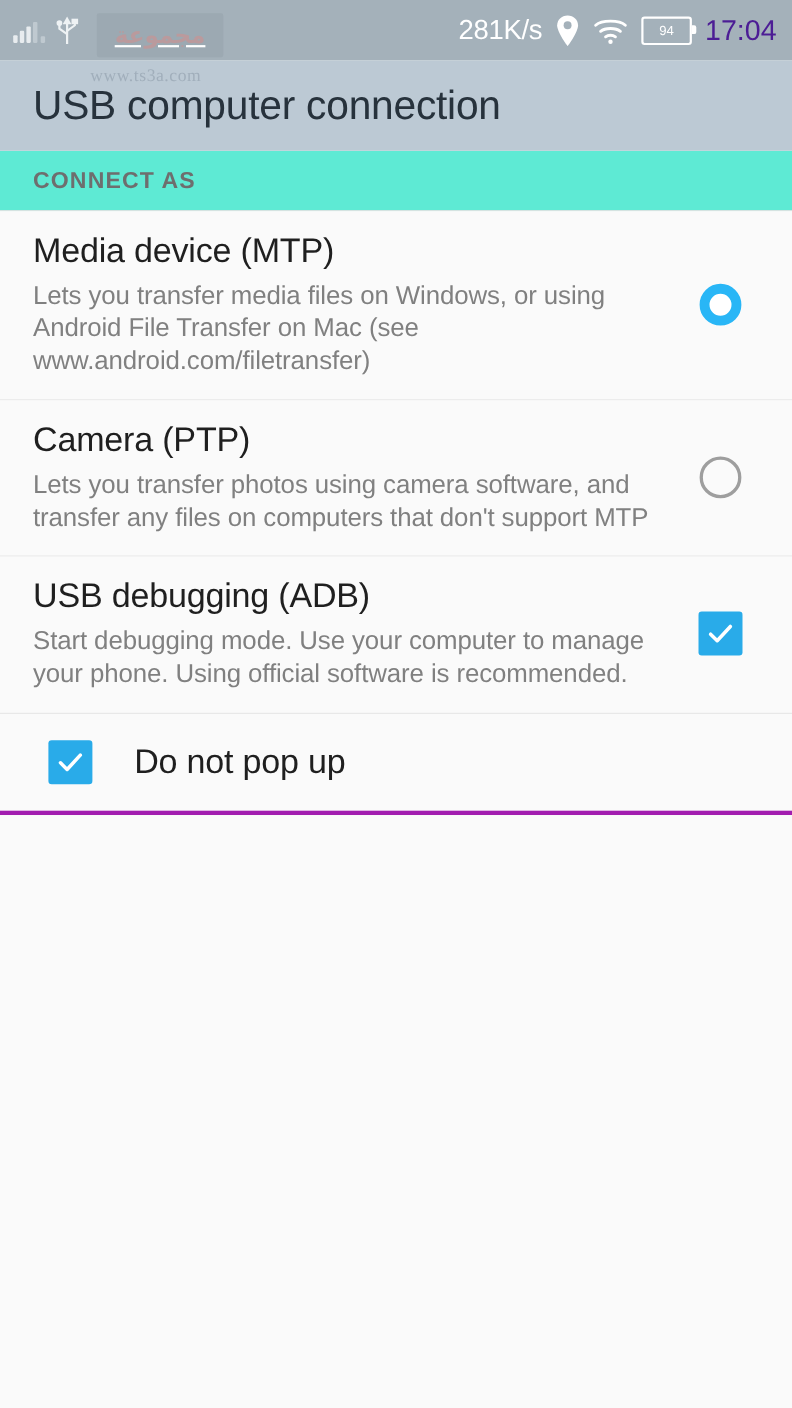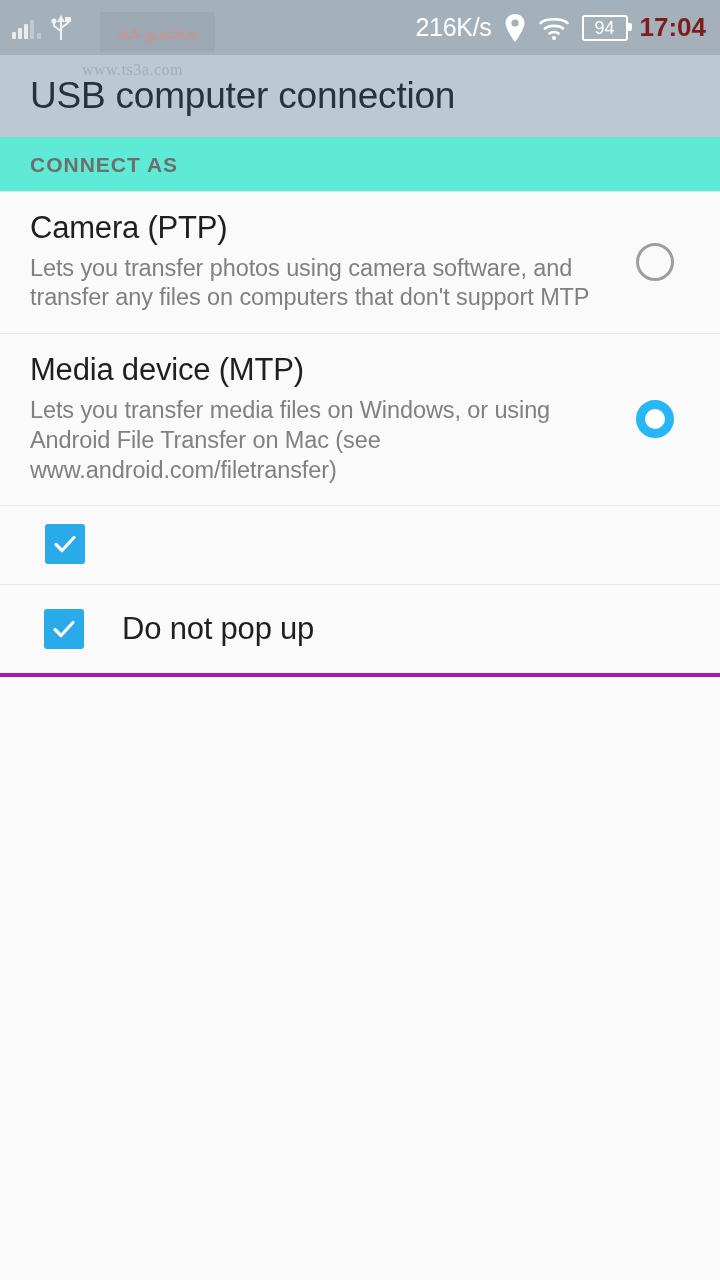--- a/index.html
+++ b/index.html
@@ -79,44 +79,44 @@
     content: "";
     position: absolute;
     right: -6px;
     top: 6px;
     width: 4px;
     height: 8px;
     background: #ffffff;
     border-radius: 0 2px 2px 0;
   }
   .battery span {
-    font-size: 18px;
+    font-size: 12px;
     line-height: 1;
     color: #ffffff;
   }
   .clock {
     font-size: 26px;
     letter-spacing: 0px;
-    color: #7f1d1d;
-    font-weight: bold;
+    color: #4c1d95;
   }
 
   
   .wm-badge {
     position: absolute;
-    left: 100px;
+    left: 88px;
     top: 12px;
     width: 115px;
     height: 40px;
     background: rgba(150,163,172,0.55);
     border-radius: 2px;
     overflow: hidden;
     display: flex;
     align-items: center;
     justify-content: center;
+    text-decoration: underline;
   }
   .wm-badge span {
     font-family: "DejaVu Sans", sans-serif;
     font-size: 21px;
     font-weight: bold;
     color: rgba(196,150,150,0.75);
     letter-spacing: 1px;
     filter: blur(0.4px);
   }
   .wm-url {
@@ -254,21 +254,21 @@
           <path d="M11 14 L18 9 V6"></path>
         </g>
         <polygon points="11,1 15,8 7,8" fill="#eef2f4"></polygon>
         <circle cx="4" cy="7" r="2.6" fill="#eef2f4"></circle>
         <rect x="15" y="3" width="6" height="5" fill="#eef2f4"></rect>
       </svg>
     </span>
   </div>
 
   <div class="sb-right">
-    <span class="netspeed">216K/s</span>
+    <span class="netspeed">281K/s</span>
     <span class="loc-icon">
       <svg width="22" height="30" viewBox="0 0 22 30">
         <path d="M11 1 C5.5 1 1.5 5 1.5 10 C1.5 16.5 11 29 11 29 C11 29 20.5 16.5 20.5 10 C20.5 5 16.5 1 11 1 Z" fill="#ffffff"></path>
         <circle cx="11" cy="10" r="3.6" fill="#a4b1ba"></circle>
       </svg>
     </span>
     <span class="wifi-icon">
       <svg width="32" height="26" viewBox="0 0 32 26">
         <g fill="none" stroke="#ffffff" stroke-width="2.6" stroke-linecap="round">
           <path d="M2.5 8 C8 3 24 3 29.5 8"></path>
@@ -296,40 +296,44 @@
 </div>
 
 <div class="list">
 
   <div class="section-header">
     <span>CONNECT AS</span>
   </div>
 
   <div class="row">
     <div class="row-text">
+      <div class="row-title">Media device (MTP)</div>
+      <div class="row-sub">Lets you transfer media files on Windows, or using Android File Transfer on Mac (see www.android.com/filetransfer)</div>
+    </div>
+    <div class="row-control">
+      <span class="radio on"></span>
+    </div>
+  </div>
+
+  <div class="row">
+    <div class="row-text">
       <div class="row-title">Camera (PTP)</div>
       <div class="row-sub">Lets you transfer photos using camera software, and transfer any files on computers that don't support MTP</div>
     </div>
     <div class="row-control">
       <span class="radio off"></span>
     </div>
   </div>
 
+
   <div class="row">
     <div class="row-text">
-      <div class="row-title">Media device (MTP)</div>
-      <div class="row-sub">Lets you transfer media files on Windows, or using Android File Transfer on Mac (see www.android.com/filetransfer)</div>
-    </div>
-    <div class="row-control">
-      <span class="radio on"></span>
-    </div>
-  </div>
-
-
-  <div class="row">
+      <div class="row-title">USB debugging (ADB)</div>
+      <div class="row-sub">Start debugging mode. Use your computer to manage your phone. Using official software is recommended.</div>
+    </div>
     <div class="row-control">
       <span class="checkbox">
         <svg width="28" height="28" viewBox="0 0 28 28">
           <path d="M5 14.5 L11 20.5 L23 7.5" fill="none" stroke="#ffffff" stroke-width="3.2" stroke-linecap="round" stroke-linejoin="round"></path>
         </svg>
       </span>
     </div>
   </div>
 
   <div class="row-simple">

